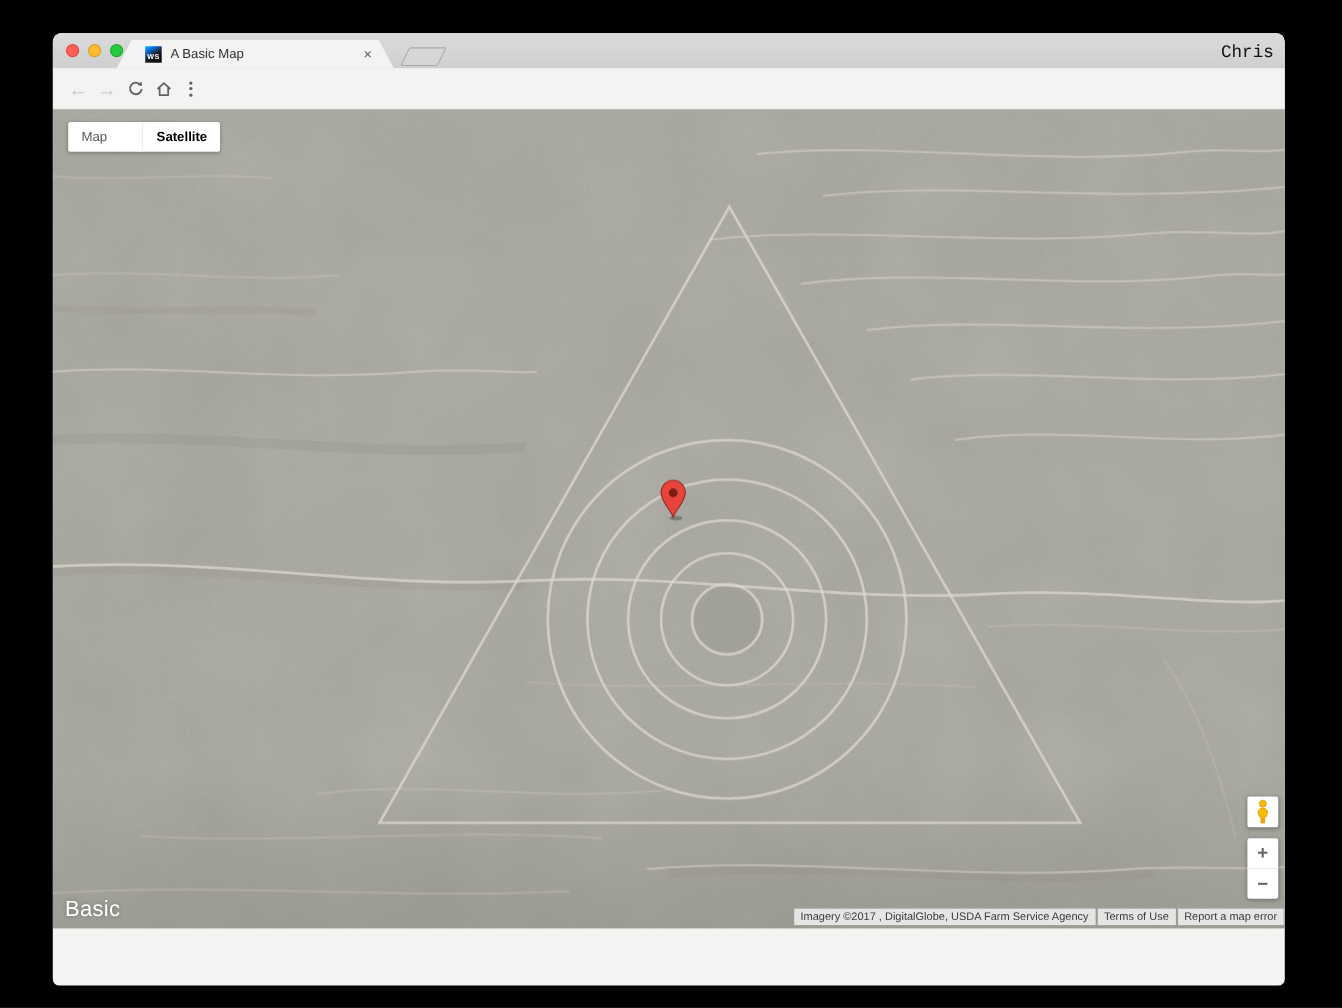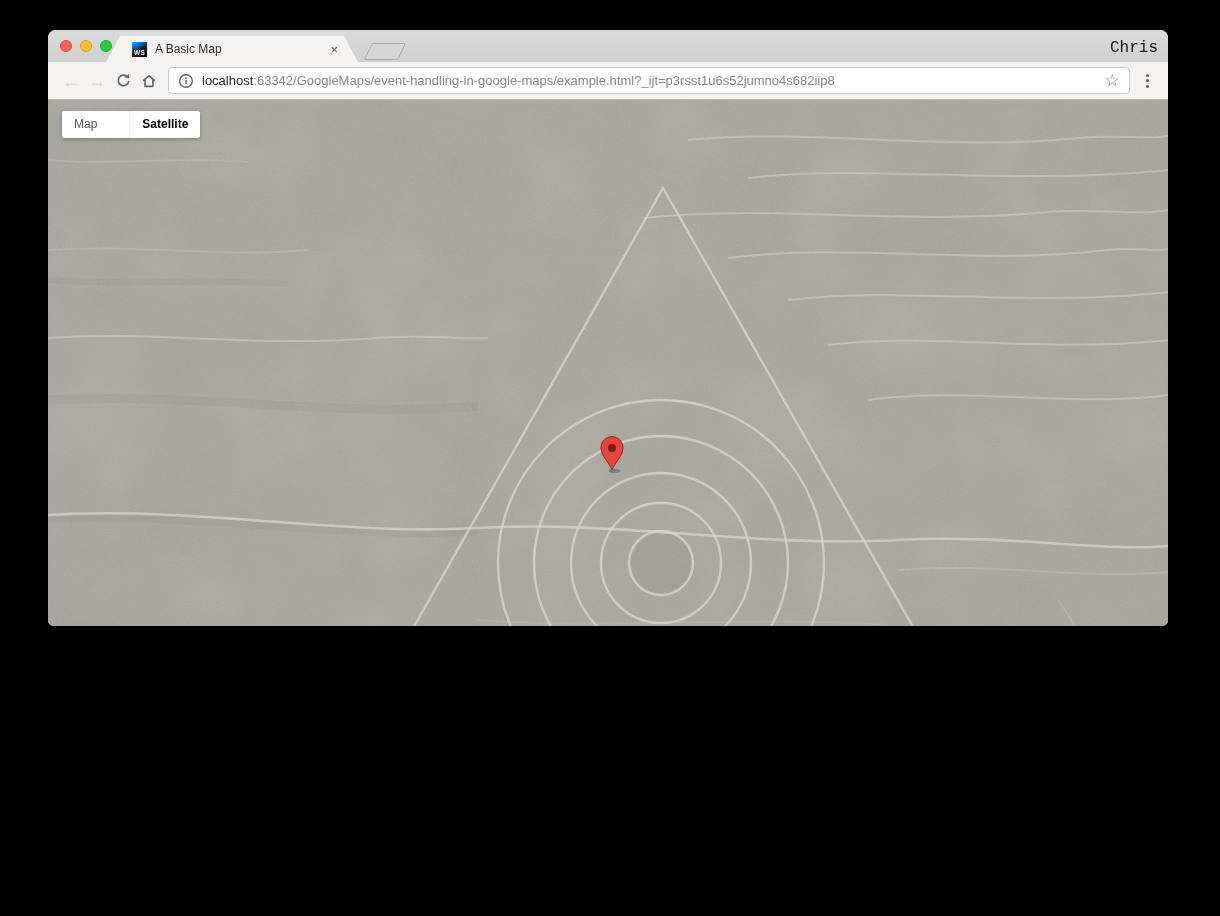--- a/index.html
+++ b/index.html
@@ -1,19 +1,19 @@
 <!DOCTYPE html>
 <html><head>
 <meta charset="utf-8">
 <style>
   html,body{margin:0;padding:0;background:#000;width:1220px;height:916px;position:relative;
     font-family:"Liberation Sans",sans-serif;-webkit-font-smoothing:antialiased;overflow:hidden;}
 
   
-  .window{position:absolute;left:48px;top:30px;width:1120px;height:596px;
+  .window{position:absolute;left:48px;top:30px;width:1120px;height:866px;
     border-radius:8px 8px 6px 6px;overflow:hidden;background:#f4f3f2;
     box-shadow:0 14px 40px rgba(0,0,0,.65);}
 
   
   .tabstrip{position:relative;height:32px;background:linear-gradient(#dbdbdb,#cfcfcf);}
   .traffic{position:absolute;top:10px;left:12px;display:flex;gap:8px;}
   .light{width:12px;height:12px;border-radius:50%;}
   .light.red{background:#ff5f57;border:1px solid #e0443e;box-sizing:border-box;}
   .light.yellow{background:#febc2e;border:1px solid #d89e24;box-sizing:border-box;}
   .light.green{background:#28c840;border:1px solid #1aab29;box-sizing:border-box;}
@@ -96,29 +96,20 @@
     <div class="navbtn">
       <svg width="17" height="17" viewBox="0 0 18 18">
         <path d="M13.4,5.4 A5.6,5.6 0 1 0 14.6,9.4" fill="none" stroke="#5f6368" stroke-width="1.8"></path>
         <polygon points="14.6,2.2 14.9,6.6 10.6,5.6" fill="#5f6368"></polygon>
       </svg>
     </div>
     <div class="navbtn">
       <svg width="18" height="18" viewBox="0 0 18 18">
         <path d="M3.2,8.9 L9,3.6 L14.8,8.9 M5.1,7.7 V14.4 H12.9 V7.7" fill="none" stroke="#5f6368" stroke-width="1.6" stroke-linejoin="round"></path>
       </svg>
-    </div>
-    <div class="omnibox">
-      <svg width="16" height="16" viewBox="0 0 16 16">
-        <circle cx="8" cy="8" r="6.3" fill="none" stroke="#5f6368" stroke-width="1.4"></circle>
-        <rect x="7.25" y="4.5" width="1.5" height="1.5" fill="#5f6368"></rect>
-        <rect x="7.25" y="7" width="1.5" height="4.3" fill="#5f6368"></rect>
-      </svg>
-      <span class="url"><span class="host">localhost</span><span class="rest">:63342/GoogleMaps/event-handling-in-google-maps/example.html?_ijt=p3rsst1u6s52jumno4s682iip8</span></span>
-      <span class="star">☆</span>
     </div>
     <div class="menu-dots">
       <i></i>
       <i></i>
       <i></i>
     </div>
   </div>
 
   <div class="map">
 
@@ -201,15 +192,20 @@
       </svg>
     </div>
 
     <div class="zoomctl">
       <div class="zbtn zin">+</div>
       <div class="zbtn">−</div>
     </div>
 
     <div class="glogo">Basic</div>
 
+    <div class="attrib">
+      <span class="seg">Imagery ©2017 , DigitalGlobe, USDA Farm Service Agency</span>
+      <span class="seg">Terms of Use</span>
+      <span class="seg">Report a map error</span>
+    </div>
 
   </div>
 </div>
 
 </body></html>

